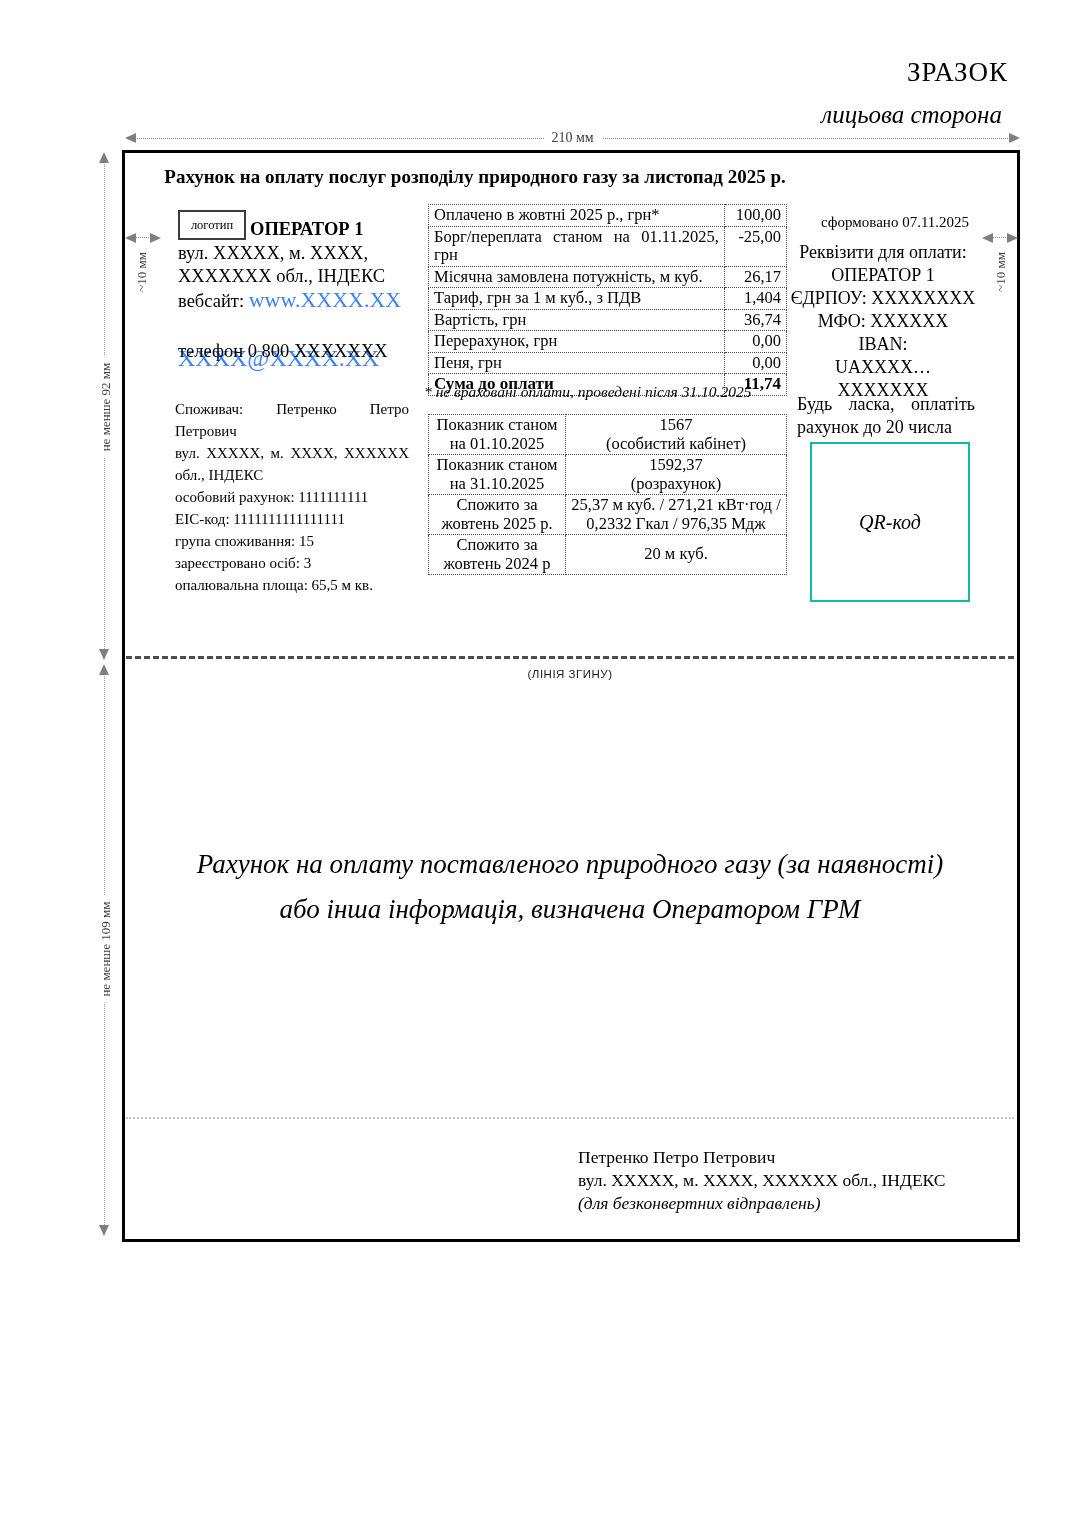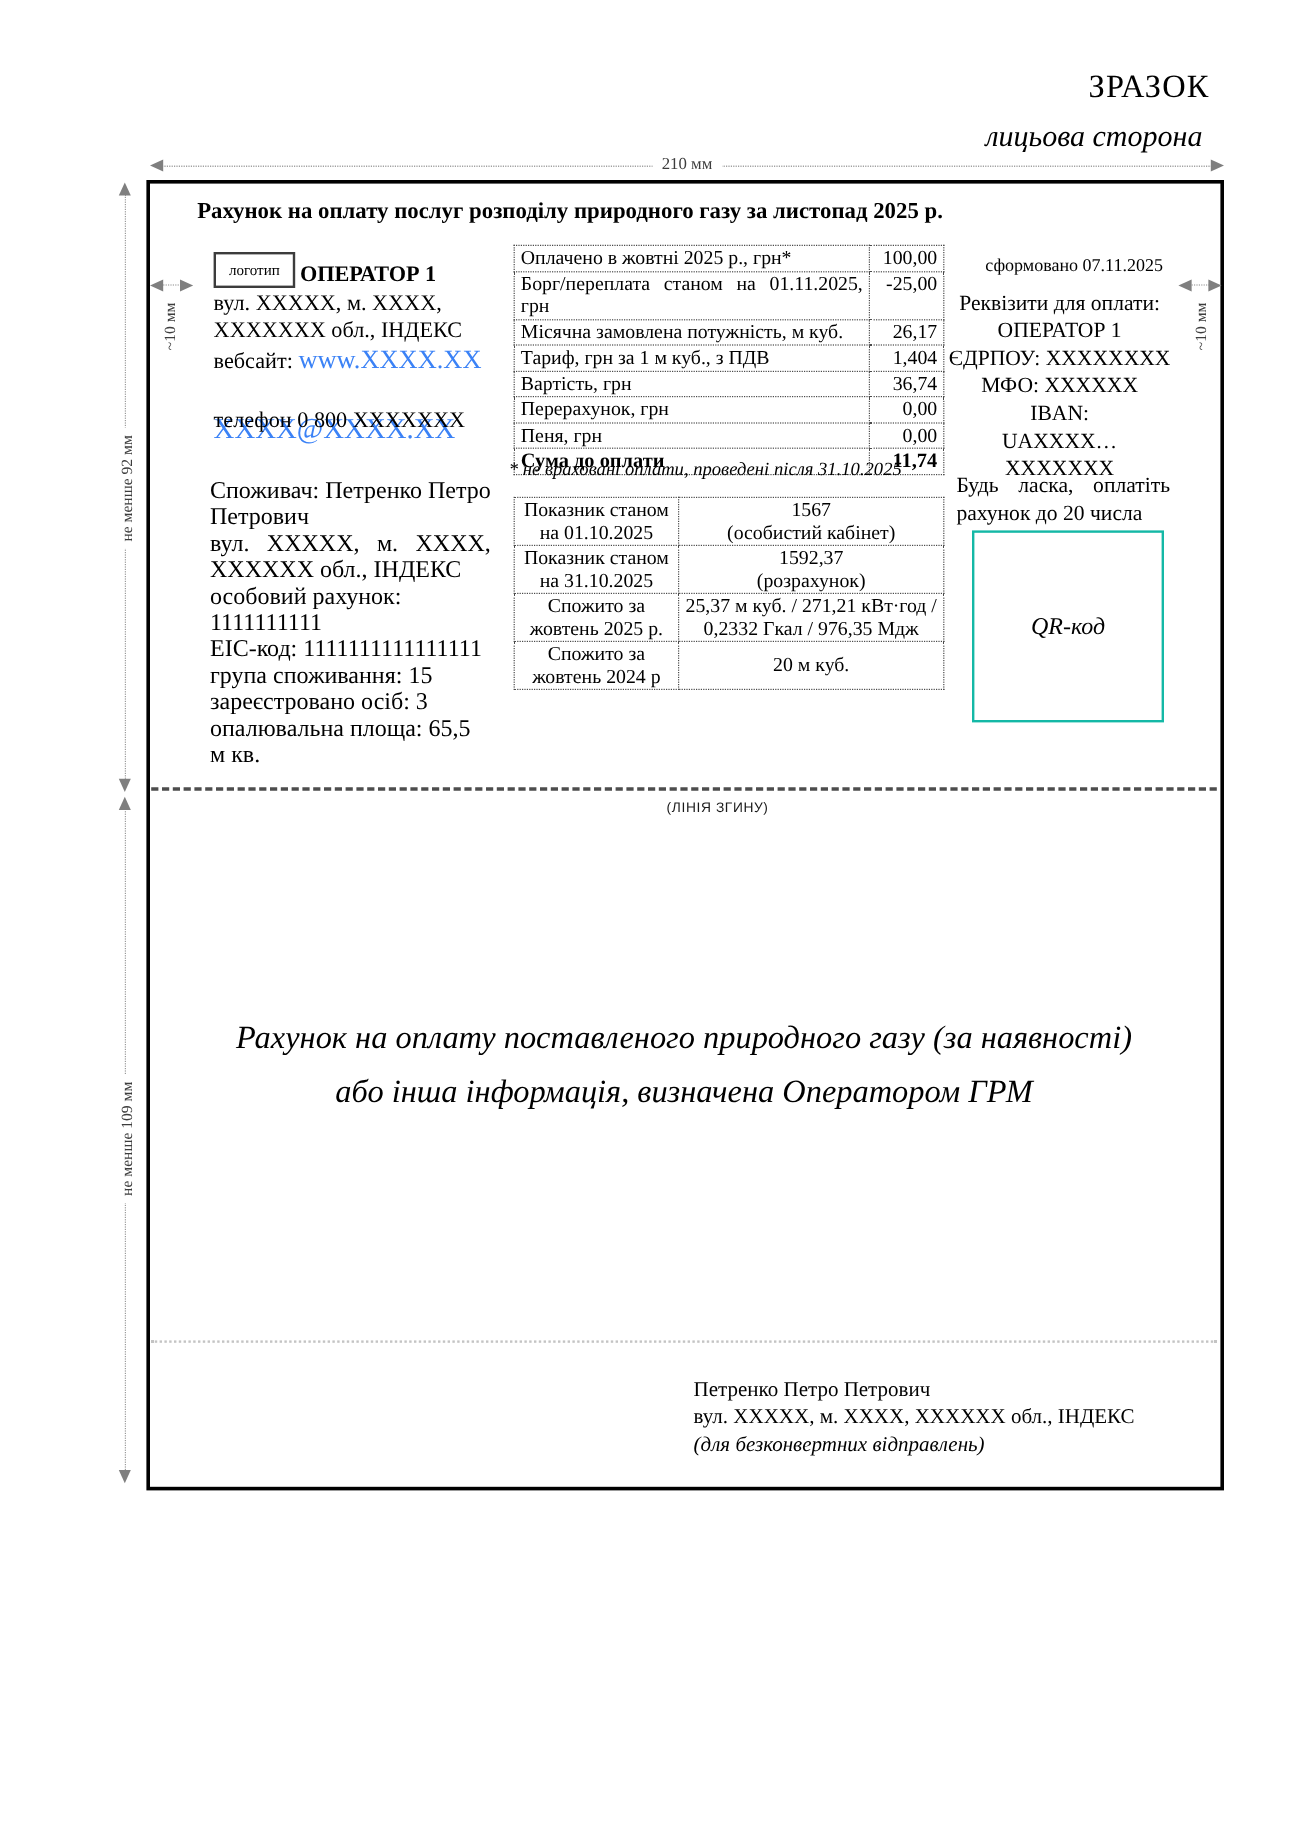--- a/index.html
+++ b/index.html
@@ -47,21 +47,21 @@
   .footnote{font-style:italic;font-size:15.5px;}
   .heat-note{font-size:15.5px;line-height:20px;text-align:center;}
 
   
   .requisites{text-align:center;font-size:18px;line-height:23px;}
   .pay-note{font-size:18px;line-height:23px;text-align:justify;}
   .qr-box{border:2px solid #14b8a6;display:flex;align-items:center;justify-content:center;}
   .qr-label{font-style:italic;font-size:20px;}
 
   
-  .consumer{font-size:20px;line-height:22px;width:234px;}
+  .consumer{font-size:15px;line-height:22px;width:234px;}
   .consumer .just{text-align:justify;}
 
   
   .fold-line{border-top:3px dashed #4d4d4d;height:0;}
   .fold-label{font-family:"Liberation Sans",sans-serif;font-size:11.5px;text-align:center;letter-spacing:0.5px;color:#1a1a1a;}
 
   
   .free-text{font-style:italic;font-size:27px;line-height:45px;text-align:center;}
   .dotted-sep{border-top:2px dotted #c4c4c4;height:0;}
   .ret-addr{font-size:17.5px;line-height:23px;}
@@ -222,21 +222,21 @@
       </td>
     </tr>
   </tbody>
     </table>
 
   <div class="abs qr-box" style="left:810px;top:442px;width:156px;height:156px;">
     <span class="qr-label">QR-код</span>
   </div>
 
   <div class="abs fold-line" style="left:126px;top:656px;width:888px;"></div>
-  <div class="abs fold-label" style="left:126px;top:668px;width:888px;padding-left:28px;">(ЛІНІЯ ЗГИНУ)</div>
+  <div class="abs fold-label" style="left:126px;top:668px;width:888px;">(ЛІНІЯ ЗГИНУ)</div>
 
   <div class="abs free-text" style="left:130px;top:842px;width:880px;">
     <div>Рахунок на оплату поставленого природного газу (за наявності)</div>
     <div>або інша інформація, визначена Оператором ГРМ</div>
   </div>
 
   <div class="abs dotted-sep" style="left:126px;top:1117px;width:888px;"></div>
 
   <div class="abs ret-addr" style="left:578px;top:1146px;">
     <div>Петренко Петро Петрович</div>

